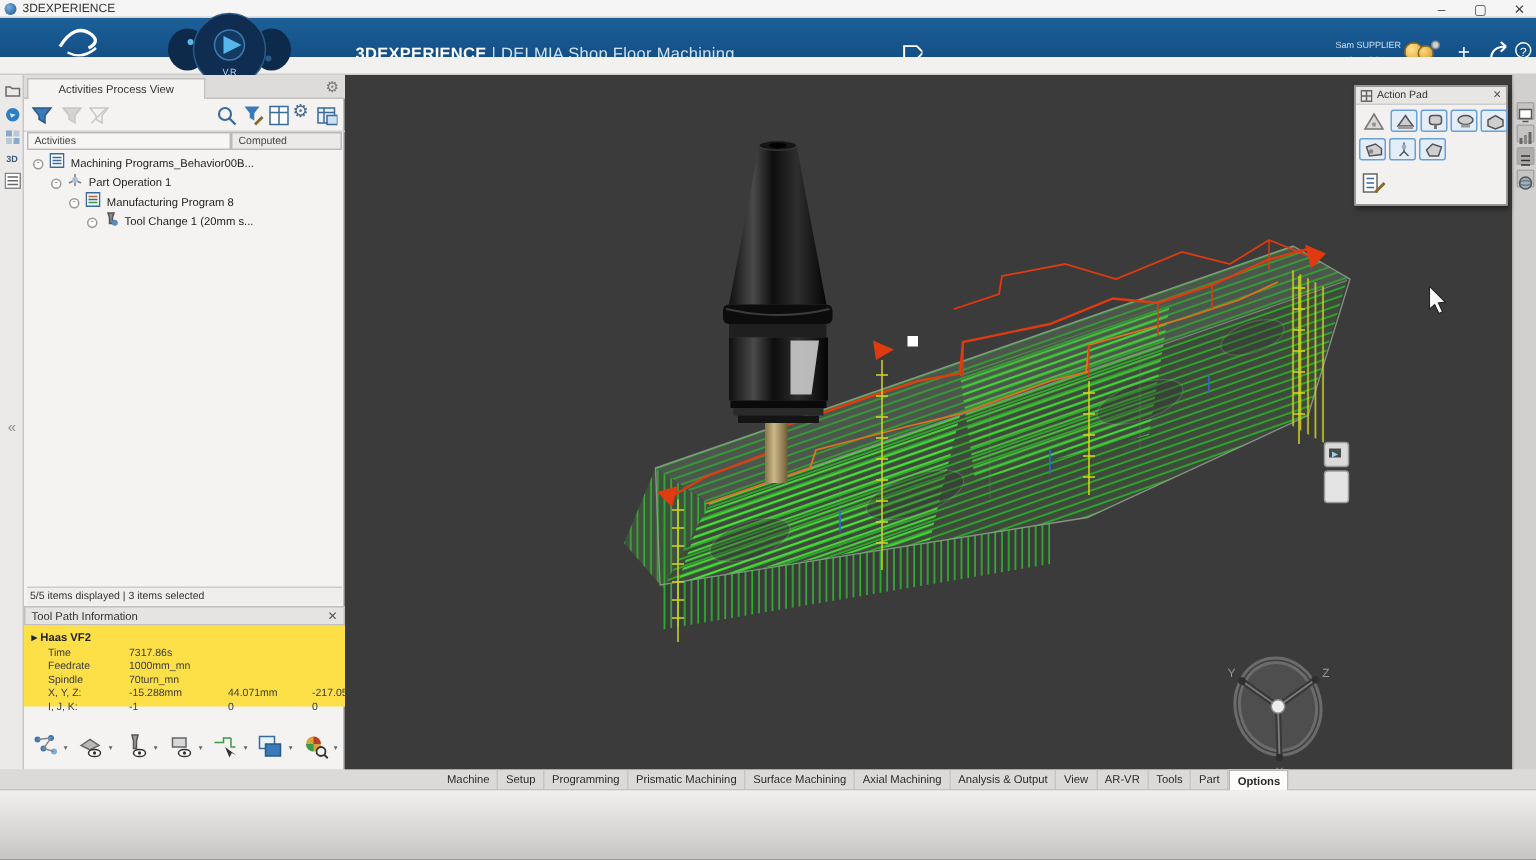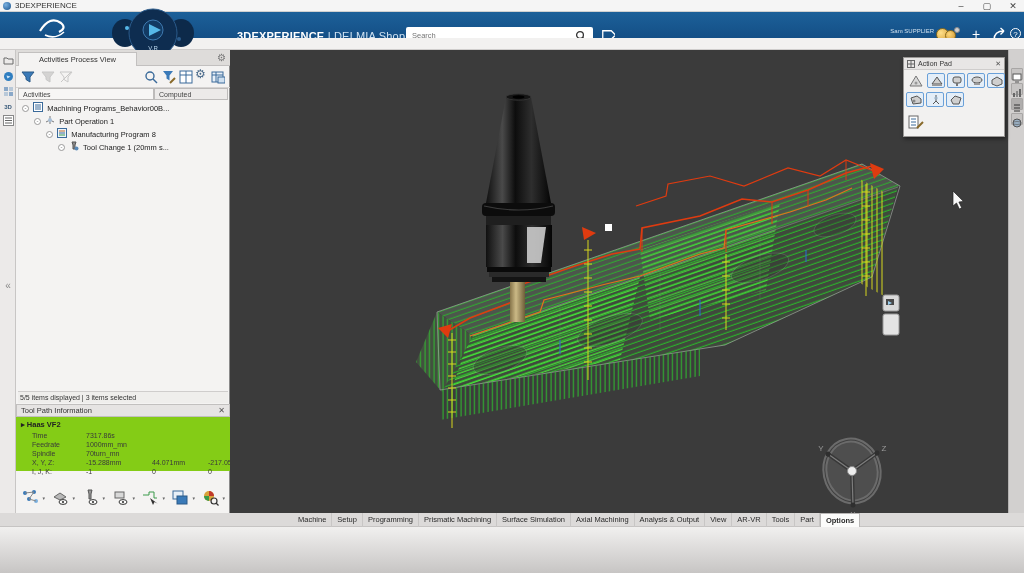--- a/index.html
+++ b/index.html
@@ -38,21 +38,21 @@
   .pico{top:4px;width:14px;height:14px}
   .colhead{top:38px;height:12px;background:#f7f6f5;border:1px solid #bdbbba;font-size:7px;color:#444;padding-left:4px;line-height:11px}
   .trow{left:2px;width:210px;height:13px;line-height:13px;font-size:7.5px;color:#222;white-space:nowrap}
   .trow .tg{display:inline-block;width:7px;height:7px;border:1px solid #999;border-radius:50%;font-size:6px;line-height:5px;text-align:center;color:#666;vertical-align:1px;background:#fff}
   .trow .ric{display:inline-block;vertical-align:-1px;margin:0 2px}
   .trow.sel{background:#2f80c8;color:#fff}
   .check{position:absolute;left:160px;top:0;color:#46e03c;font-weight:bold;font-size:9px}
   #pstatus{left:2px;top:341px;width:210px;height:12px;font-size:7px;color:#333;border-top:1px solid #cfcdcc;padding:2px 0 0 2px;background:#efeeec}
   #tpihead{left:0;top:354px;width:214px;height:13px;background:#e6e4e3;border:1px solid #c2c0bf;font-size:7.5px;color:#333;padding-left:4px;line-height:12px}
   #tpihead .x{position:absolute;right:4px;top:0;font-size:8px;color:#555}
-  #tpibody{left:0;top:367px;width:214px;height:54px;background:#84cc16}
+  #tpibody{left:0;top:367px;width:214px;height:54px;background:#fde047}
   #machine{left:5px;top:3px;font-size:7.5px;font-weight:bold;color:#222}
   .tpirow{left:0;width:214px;height:9px;font-size:7px;color:#3a3a3a}
   .tpirow span{position:absolute;white-space:nowrap}
   .tl{left:16px}.tv1{left:70px}.tv2{left:136px}.tv3{left:192px}
   #simhead{left:0;top:421px;width:214px;height:14px;background:#dedcda;border-top:1px solid #c2c0bf}
   #simhead .tab{position:absolute;left:2px;top:1px;height:13px;background:#f4f3f2;border:1px solid #c2c0bf;border-bottom:0;padding:0 6px;font-size:7.5px;line-height:12px;color:#333}
   .simgrp{top:439px;height:18px}
   .simgrp .dd{position:absolute;right:-6px;top:6px;font-size:5px;color:#666}
   
   #viewport{left:230px;top:50px;width:778px;height:463px;background:#3b3b3b}
@@ -85,27 +85,20 @@
   <div class="abs winbtn" style="left:1004px">✕</div>
 </div>
 
 <div id="topbar" class="abs">
   <svg class="abs" style="left:36px;top:2px" width="38" height="24" viewBox="0 0 38 24">
     <path d="M4 17 Q14 1 25 9 Q31 14 23 18" stroke="#fff" stroke-width="2.2" fill="none"></path>
     <path d="M9 21 Q19 26 28 18" stroke="#fff" stroke-width="1.6" fill="none"></path>
   </svg>
   <div class="abs brand">
     <b>3DEXPERIENCE</b><span class="app"> | </span><span class="app">DELMIA Shop Floor Machining</span>
-  </div>
-  <div id="searchbox" class="abs">
-    <input placeholder="Search" style="">
-    <svg class="abs" style="left:169px;top:3px" width="12" height="12" viewBox="0 0 12 12">
-      <circle cx="5" cy="5" r="3.4" fill="none" stroke="#333" stroke-width="1.3"></circle>
-      <line x1="7.6" y1="7.6" x2="11" y2="11" stroke="#333" stroke-width="1.4"></line>
-    </svg>
   </div>
   <svg class="abs" style="left:599px;top:15px" width="16" height="16" viewBox="0 0 16 16">
     <path d="M2 8 L8 2 L14 2 L14 8 L8 14 Z" fill="none" stroke="#fff" stroke-width="1.3" transform="rotate(45 8 8)"></path>
   </svg>
   <div id="usertxt" class="abs">
     <div class="nm">Sam SUPPLIER</div>
     <div class="ws"><span>DTV Shredder</span> <span>⌄</span></div>
   </div>
   <div class="abs" style="left:936px;top:15px;width:26px;height:16px">
     <span class="abs" style="left:0;top:1px;width:13px;height:13px;border-radius:50%;background:radial-gradient(circle at 35% 35%,#ffe08a,#d8a23a);border:1px solid #8a6a1a"></span>
@@ -539,21 +532,21 @@
       </svg>
   </div>
 </div>
 
 <div id="ribbonrow" class="abs">
   <div id="ribbontabs" class="abs">
     <span>Machine</span>
     <span>Setup</span>
     <span>Programming</span>
     <span>Prismatic Machining</span>
-    <span>Surface Simulation</span>
+    <span>Surface Machining</span>
     <span>Axial Machining</span>
     <span>Analysis &amp; Output</span>
     <span>View</span>
     <span>AR-VR</span>
     <span>Tools</span>
     <span>Part</span>
     <span class="active">Options</span>
   </div>
 </div>
 

